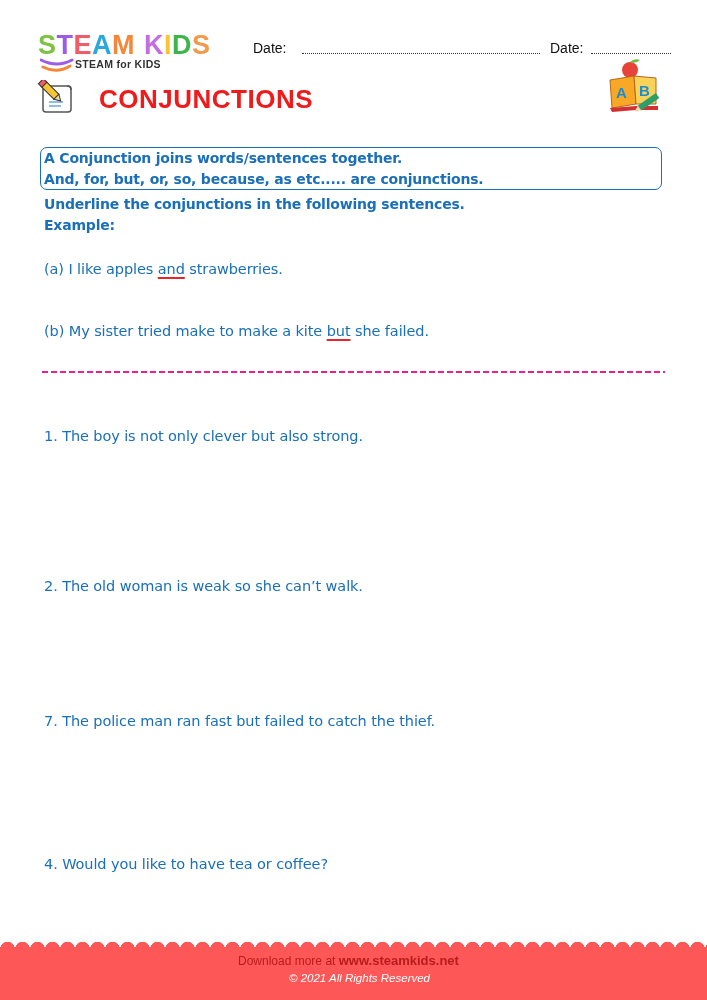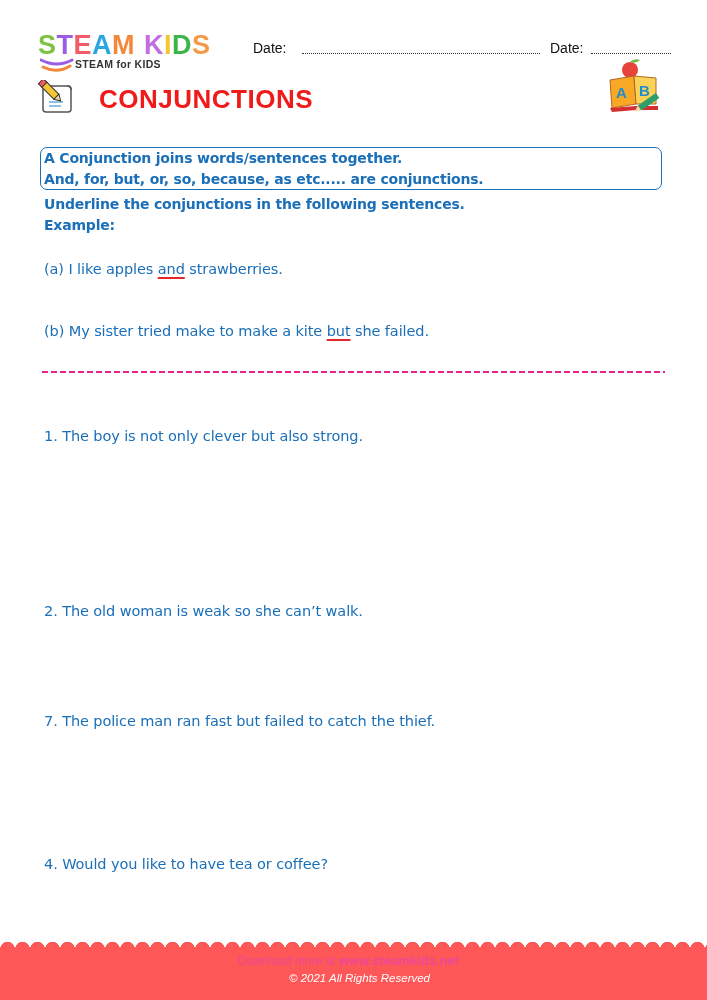--- a/index.html
+++ b/index.html
@@ -26,21 +26,21 @@
   .blue-text { position: absolute; left: 44px; font-family: "DejaVu Sans", sans-serif; font-size: 14.5px; color: #1a6fb8; white-space: nowrap; letter-spacing: -0.1px; }
   .u-red { text-decoration: underline; text-decoration-color: #e4262d; text-decoration-thickness: 2px; text-underline-offset: 3px; }
 
   .dash-line { position: absolute; left: 42px; top: 371px; width: 623px; height: 2px;
     background-image: repeating-linear-gradient(90deg, #e8218e 0 6px, transparent 6px 9px); }
 
   .footer { position: absolute; left: 0; top: 947px; width: 707px; height: 53px; background: #fd5757; }
   .scallops { position: absolute; left: 0; top: 941px; width: 707px; height: 8px;
     background-image: radial-gradient(circle at 7.5px 8px, #fd5757 7px, transparent 7.5px);
     background-size: 15px 8px; background-repeat: repeat-x; }
-  .footer-line1 { position: absolute; left: 238px; top: 953px; color: #ec4899; font-family: "Liberation Sans", sans-serif; font-size: 12px; white-space: nowrap; }
+  .footer-line1 { position: absolute; left: 238px; top: 953px; color: #b91c1c; font-family: "Liberation Sans", sans-serif; font-size: 12px; white-space: nowrap; }
   .footer-line1 b { font-weight: 700; font-size: 13px; }
   .footer-line2 { position: absolute; left: 289px; top: 972px; color: #fff; font-family: "Liberation Sans", sans-serif; font-style: italic; font-size: 11.5px; white-space: nowrap; }
 </style>
 </head>
 <body>
 
 <div class="logo">
   <div class="logo-word">
     <span style="color:#7dc243">S</span><span style="color:#9b5de5">T</span><span style="color:#f45b69">E</span><span style="color:#29a8e0">A</span><span style="color:#f3883a">M</span><span style="width:9px"></span><span style="color:#c26de0">K</span><span style="color:#f7c531">I</span><span style="color:#3cb54a">D</span><span style="color:#f39a4a">S</span>
   </div>
@@ -92,21 +92,21 @@
 <div class="blue-text" style="top:261px">
   <span>(a) I like apples </span><span class="u-red">and</span><span> strawberries.</span>
 </div>
 <div class="blue-text" style="top:323px">
   <span>(b) My sister tried make to make a kite </span><span class="u-red">but</span><span> she failed.</span>
 </div>
 
 <div class="dash-line"></div>
 
 <div class="blue-text" style="top:428px">1. The boy is not only clever but also strong.</div>
-<div class="blue-text" style="top:603px">2. The old woman is weak so she can’t walk.</div>
+<div class="blue-text" style="top:578px">2. The old woman is weak so she can’t walk.</div>
 <div class="blue-text" style="top:713px">7. The police man ran fast but failed to catch the thief.</div>
 <div class="blue-text" style="top:856px">4. Would you like to have tea or coffee?</div>
 
 <div class="scallops"></div>
 <div class="footer"></div>
 <div class="footer-line1">
   <span>Download more at</span>
   <b>www.steamkids.net</b>
 </div>
 <div class="footer-line2">©  2021 All Rights Reserved</div>

